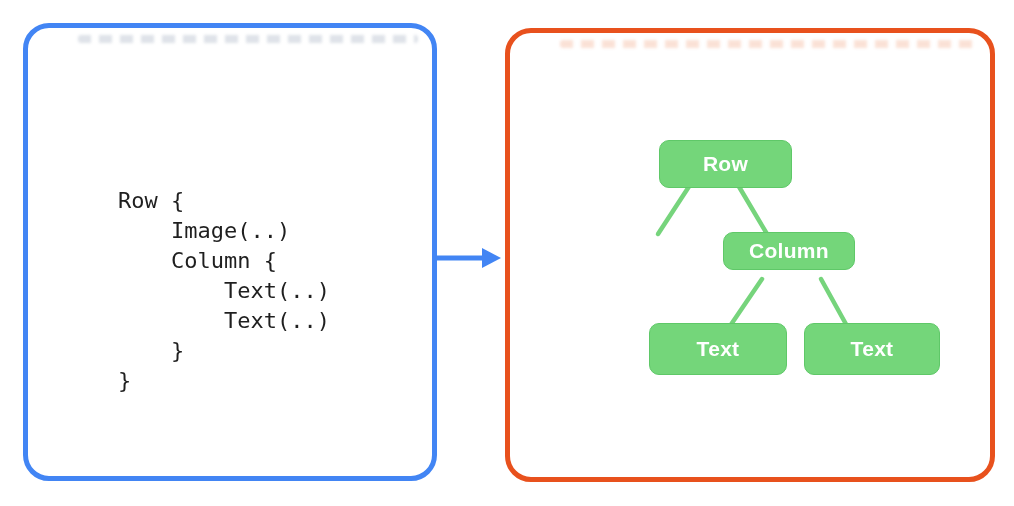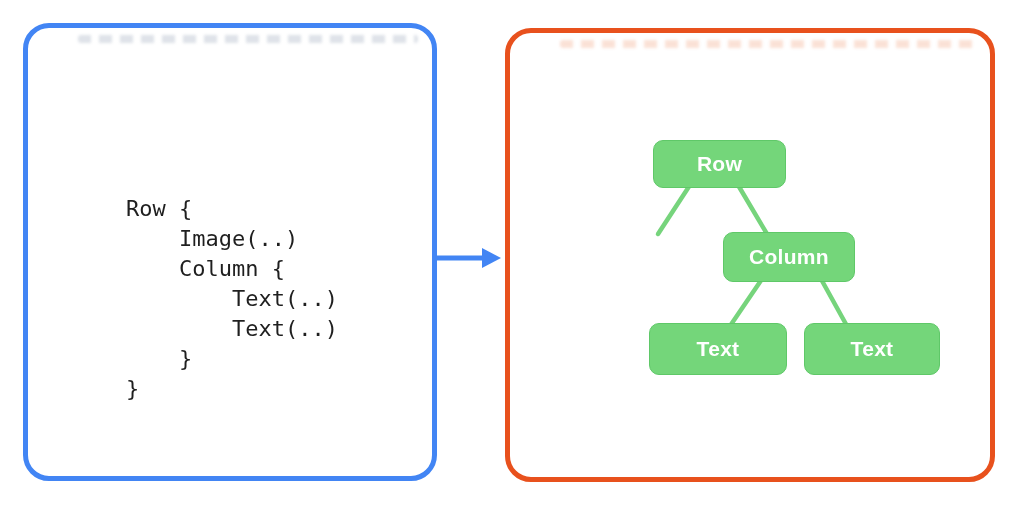--- a/index.html
+++ b/index.html
@@ -42,21 +42,21 @@
       rgba(125,140,165,0.0) 13px, rgba(125,140,165,0.0) 21px);
   }
   .smear-right {
     background: repeating-linear-gradient(90deg,
       rgba(235,125,75,0.5) 0px, rgba(235,125,75,0.5) 13px,
       rgba(235,125,75,0.0) 13px, rgba(235,125,75,0.0) 21px);
   }
   .code {
     position: absolute;
     left: 82px; top: 150px;
-    margin: 16px;
+    margin: 8px;
     font-family: "DejaVu Sans Mono", "Liberation Mono", monospace;
     font-size: 22px;
     line-height: 30px;
     color: #1f1f1f;
   }
   .code-line { white-space: pre; }
   .arrow-svg {
     position: absolute;
     left: 435px; top: 244px;
     width: 70px; height: 28px;
@@ -73,23 +73,23 @@
     border-radius: 10px;
     box-sizing: border-box;
     display: flex;
     align-items: center;
     justify-content: center;
     color: #ffffff;
     font-size: 21px;
     font-weight: 600;
     letter-spacing: 0.3px;
   }
-  .node-row    { left: 143px; top: 107px; width: 133px; height: 48px; }
+  .node-row    { left: 149px; top: 107px; width: 133px; height: 48px; }
   .node-image  { left: 57px;  top: 199px; width: 138px; height: 50px; }
-  .node-column { left: 213px; top: 199px; width: 132px; height: 50px; }
+  .node-column { left: 213px; top: 199px; width: 132px; height: 38px; }
   .node-text1  { left: 139px; top: 290px; width: 138px; height: 52px; }
   .node-text2  { left: 294px; top: 290px; width: 136px; height: 52px; }
 </style>
 </head>
 <body>
 
 <div class="canvas">
 
   <div class="panel left-panel">
     <div class="smear smear-left"></div>

